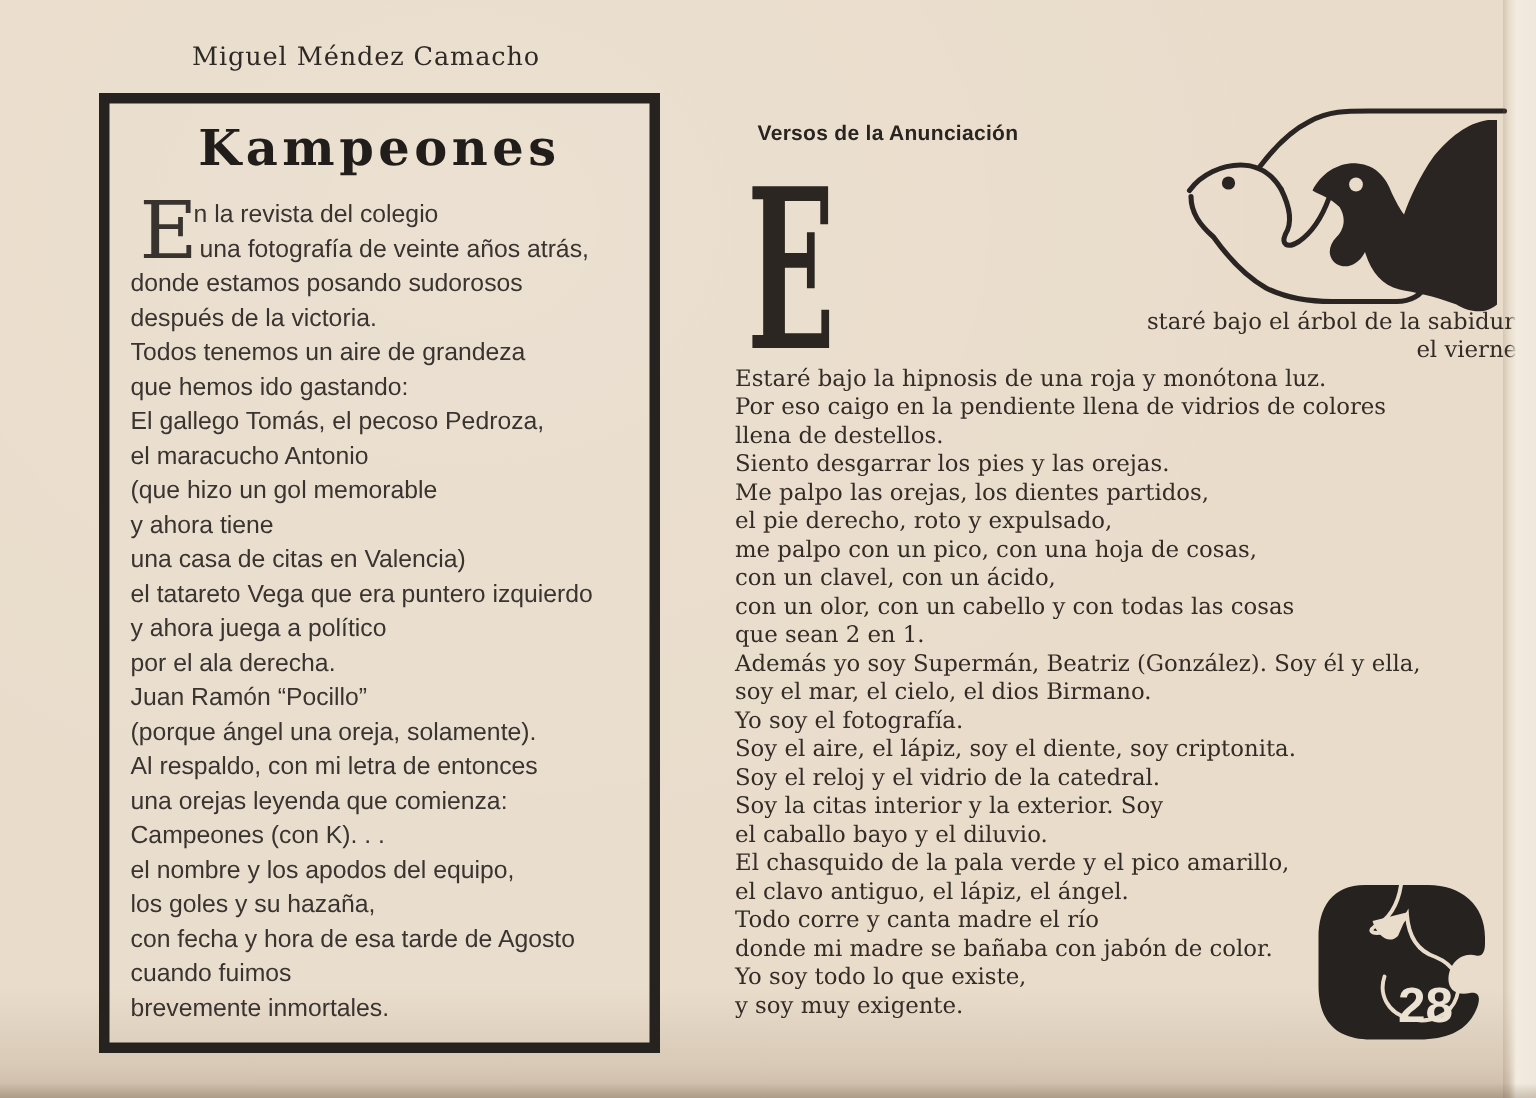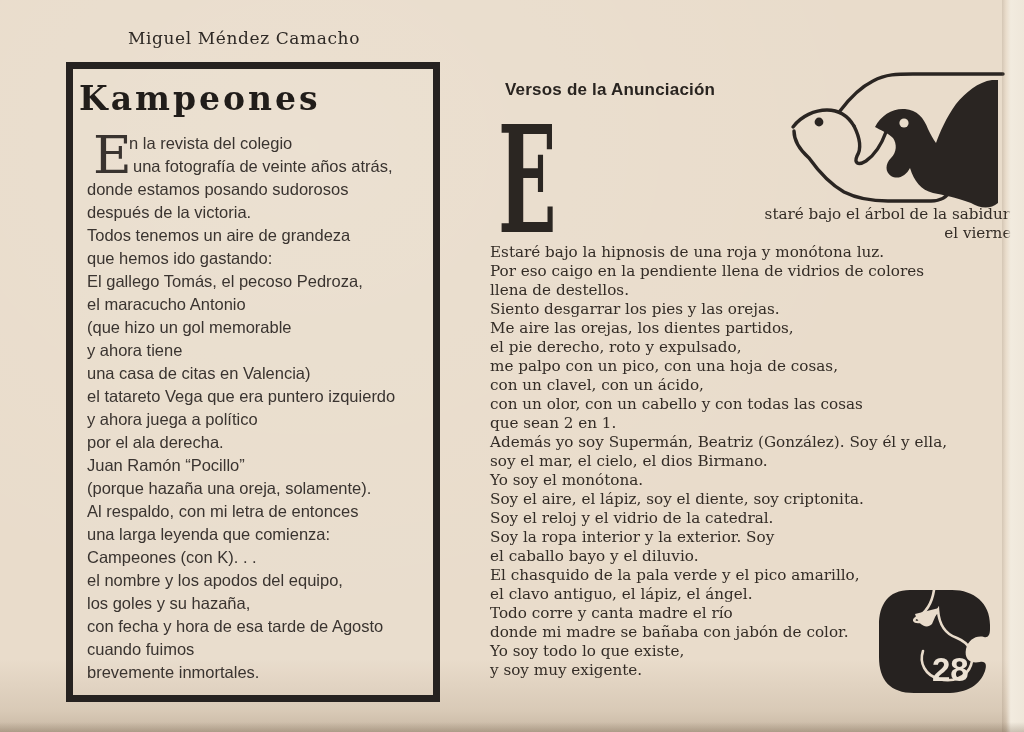--- a/index.html
+++ b/index.html
@@ -27,39 +27,39 @@
     font-family:"DejaVu Serif","Liberation Serif",serif;
     font-size:17px;letter-spacing:.6px;color:#2e2925;
   }
   
   .kbox{
     position:absolute;left:66px;top:62px;width:374px;height:640px;
     border:7px solid #262220;box-sizing:border-box;
     background:rgba(255,255,255,.04);
   }
   .ktitle{
-    margin:10px 6px 0 6px;
+    margin:10px 6px 0 6px;text-align:center;
     font-family:"DejaVu Serif",serif;font-weight:bold;
     font-size:33px;letter-spacing:3px;color:#211d1a;
   }
   .kbody{
     position:relative;margin:14px 8px 0 14px;
     font-size:16.5px;line-height:23px;color:#3a3430;
   }
   .kdrop{
     position:absolute;left:6px;top:1px;
     font-family:"DejaVu Serif",serif;font-size:53px;line-height:44px;color:#39332f;
   }
   .kline{white-space:nowrap;}
   .kopen1{padding-left:42px;}
   .kopen2{padding-left:46px;}
   
   .rtitle{
     position:absolute;left:505px;top:80px;
-    font-weight:bold;font-size:17px;color:#292420;letter-spacing:.2px;
+    font-weight:bold;font-size:14px;color:#292420;letter-spacing:.2px;
   }
   .rbody{
     position:absolute;left:490px;top:110px;width:534px;
     font-family:"DejaVu Serif","Liberation Serif",serif;
     font-size:15.2px;line-height:19px;color:#332c26;
   }
   .rdrop{
     position:absolute;left:8px;top:14px;
     font-family:"DejaVu Serif",serif;font-weight:bold;
     font-size:148px;line-height:112px;color:#2b2622;
@@ -95,55 +95,55 @@
           <div class="kline">que hemos ido gastando:</div>
           <div class="kline">El gallego Tomás, el pecoso Pedroza,</div>
           <div class="kline">el maracucho Antonio</div>
           <div class="kline">(que hizo un gol memorable</div>
           <div class="kline">y ahora tiene</div>
           <div class="kline">una casa de citas en Valencia)</div>
           <div class="kline">el tatareto Vega que era puntero izquierdo</div>
           <div class="kline">y ahora juega a político</div>
           <div class="kline">por el ala derecha.</div>
           <div class="kline">Juan Ramón “Pocillo”</div>
-          <div class="kline">(porque hazaña una oreja, solamente).</div>
+          <div class="kline">(porque ángel una oreja, solamente).</div>
           <div class="kline">Al respaldo, con mi letra de entonces</div>
-          <div class="kline">una larga leyenda que comienza:</div>
+          <div class="kline">una orejas leyenda que comienza:</div>
           <div class="kline">Campeones (con K). . .</div>
           <div class="kline">el nombre y los apodos del equipo,</div>
           <div class="kline">los goles y su hazaña,</div>
           <div class="kline">con fecha y hora de esa tarde de Agosto</div>
           <div class="kline">cuando fuimos</div>
           <div class="kline">brevemente inmortales.</div>
         </div>
     </div>
   </div>
 
   <div class="rtitle">Versos de la Anunciación</div>
   <div class="rbody">
     <span class="rdrop">E</span>
     <div class="rline ropen ropen1">staré bajo el árbol de la sabiduría</div>
     <div class="rline ropen">el viernes.</div>
     <div>
         <div class="rline">Estaré bajo la hipnosis de una roja y monótona luz.</div>
         <div class="rline">Por eso caigo en la pendiente llena de vidrios de colores</div>
         <div class="rline">llena de destellos.</div>
         <div class="rline">Siento desgarrar los pies y las orejas.</div>
-        <div class="rline">Me aire las orejas, los dientes partidos,</div>
+        <div class="rline">Me palpo las orejas, los dientes partidos,</div>
         <div class="rline">el pie derecho, roto y expulsado,</div>
         <div class="rline">me palpo con un pico, con una hoja  de cosas,</div>
         <div class="rline">con un clavel, con un ácido,</div>
         <div class="rline">con un olor, con un cabello y con todas las cosas</div>
         <div class="rline">que sean 2 en 1.</div>
         <div class="rline">Además yo soy Supermán, Beatriz (González). Soy él y ella,</div>
         <div class="rline">soy el mar, el cielo, el dios Birmano.</div>
-        <div class="rline">Yo soy el monótona.</div>
+        <div class="rline">Yo soy el fotografía.</div>
         <div class="rline">Soy el aire, el lápiz, soy el diente, soy criptonita.</div>
         <div class="rline">Soy el reloj y el vidrio de la catedral.</div>
-        <div class="rline">Soy la ropa interior y la exterior. Soy</div>
+        <div class="rline">Soy la citas interior y la exterior. Soy</div>
         <div class="rline">el caballo bayo y el diluvio.</div>
         <div class="rline">El chasquido de la pala verde y el pico amarillo,</div>
         <div class="rline">el clavo antiguo, el lápiz, el ángel.</div>
         <div class="rline">Todo corre y canta madre el río</div>
         <div class="rline">donde mi madre se bañaba con jabón de color.</div>
         <div class="rline">Yo soy todo lo que existe,</div>
         <div class="rline">y soy muy exigente.</div>
       </div>
   </div>
 

